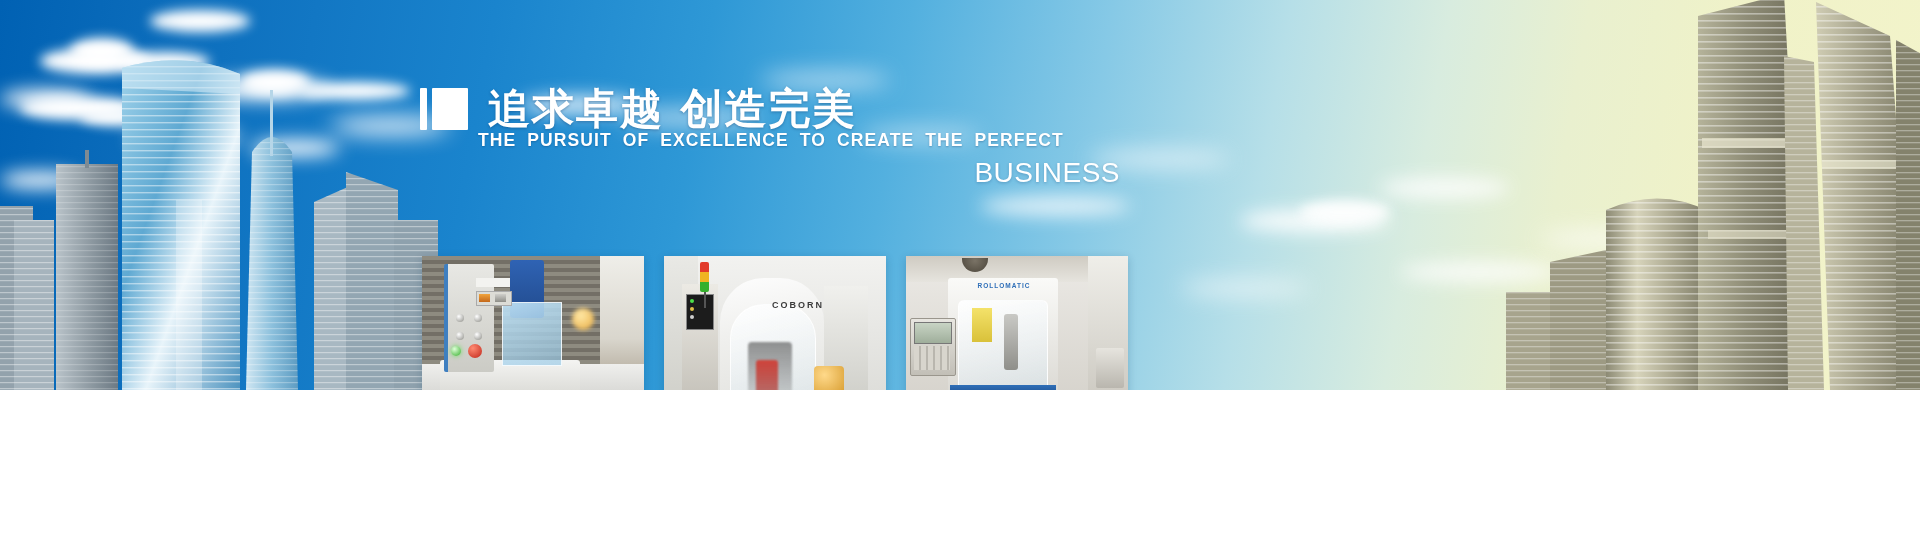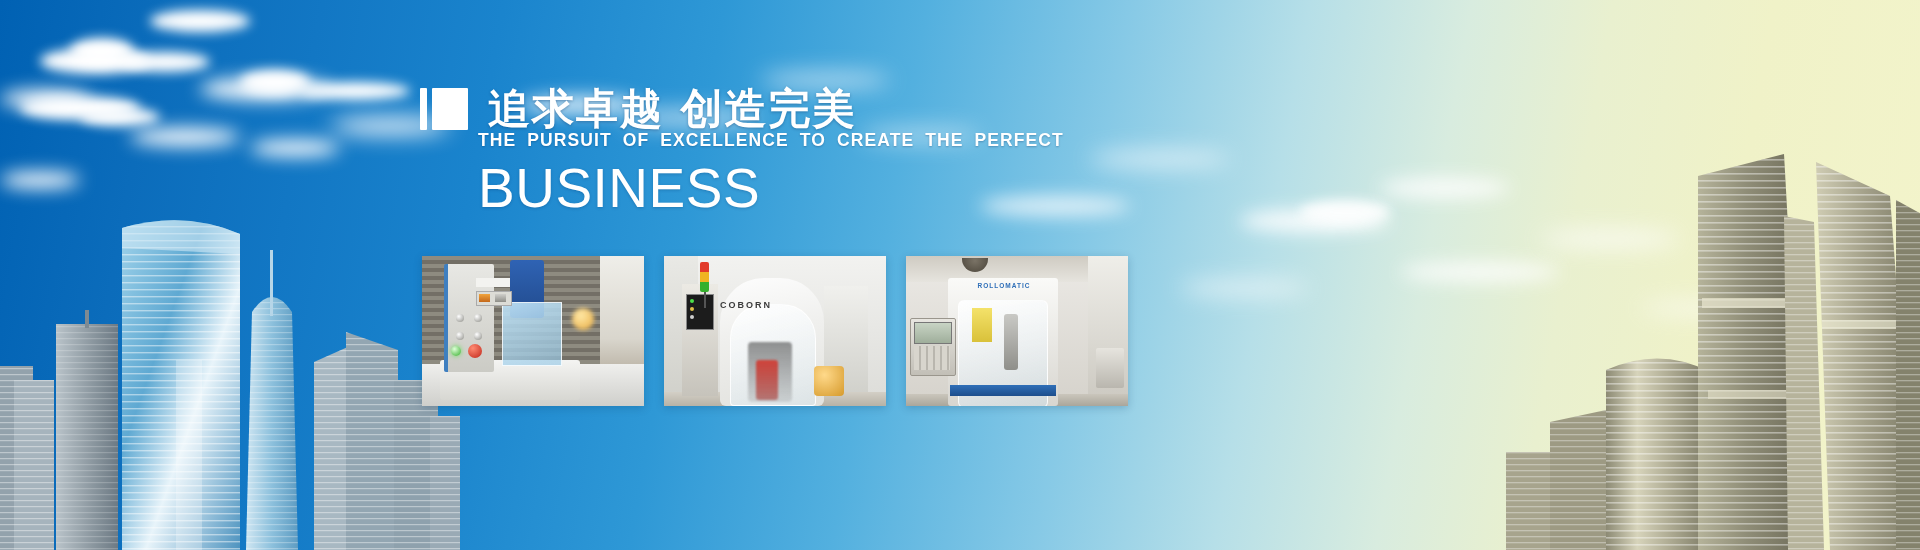--- a/index.html
+++ b/index.html
@@ -1,19 +1,19 @@
 <!DOCTYPE html>
 <html><head>
 <meta charset="utf-8">
 <style>
   html,body{margin:0;padding:0;background:#fff;}
   body{font-family:"Liberation Sans",sans-serif;}
 
   .banner{
-    position:relative;width:1920px;height:550px;overflow:hidden;
+    position:relative;width:1920px;height:390px;overflow:hidden;
     background:linear-gradient(100deg,
       #0061b3 0%, #0b6cbb 8%, #1277c4 16%, #1a84cd 25%,
       #2e98d6 36%, #53b0df 46%, #86c9e6 56%, #b6dfe8 65%,
       #d8ecdf 73%, #e9f0cf 80%, #f0f2c8 88%, #f3f4cb 100%);
   }
 
   
   .cloud{position:absolute;background:#fff;border-radius:50%;filter:blur(6px);}
   .cloud.soft{filter:blur(9px);}
   .cloud.faint{filter:blur(11px);}
@@ -35,22 +35,23 @@
     text-shadow:0 1px 3px rgba(0,40,90,.35);
     font-family:"DejaVu Sans","Liberation Sans",sans-serif;
   }
   .tagline-en{
     margin-left:58px;color:#ffffff;
     font-size:17.5px;font-weight:bold;letter-spacing:1.1px;word-spacing:5px;
     white-space:nowrap;text-shadow:0 1px 2px rgba(0,40,90,.3);
   }
   .business{
     margin-top:7px;margin-left:58px;color:#ffffff;
-    font-size:55px;font-weight:300;letter-spacing:.5px;line-height:1.1;
+    font-size:28px;font-weight:300;letter-spacing:.5px;line-height:1.1;
     text-shadow:0 1px 3px rgba(0,40,90,.25);
+    text-align:right;
   }
 
   
   .photo-strip{position:absolute;left:422px;top:256px;display:flex;gap:20px;}
   .photo{
     position:relative;width:222px;height:150px;overflow:hidden;
     background:#cfd4d6;box-shadow:0 2px 8px rgba(0,50,90,.22);
   }
 
   
@@ -97,21 +98,21 @@
   .p2-glass{position:absolute;left:66px;top:48px;width:84px;height:100px;
      border-radius:34px 34px 4px 4px;
      background:linear-gradient(165deg,rgba(255,255,255,.92),rgba(216,228,234,.6));
      border:1px solid rgba(255,255,255,.85);}
   .p2-inner{position:absolute;left:84px;top:86px;width:44px;height:60px;
      background:linear-gradient(180deg,rgba(60,60,60,.55),rgba(120,120,120,.2));
      border-radius:4px;filter:blur(1px);}
   .p2-red{position:absolute;left:92px;top:104px;width:22px;height:40px;
      background:linear-gradient(180deg,rgba(214,50,40,.85),rgba(160,30,24,.5));
      border-radius:3px;filter:blur(1px);}
-  .p2-brand{position:absolute;left:56px;top:44px;width:104px;text-align:left;
+  .p2-brand{position:absolute;left:56px;top:44px;width:104px;text-align:right;
      color:#3c3c3c;font-size:9px;letter-spacing:2px;font-weight:bold;}
   .p2-light{position:absolute;left:36px;top:6px;width:9px;height:30px;border-radius:2px;
      background:linear-gradient(180deg,#e23a2a 0%,#e23a2a 33%,#efb422 33%,#efb422 66%,#35b02c 66%,#35b02c 100%);}
   .p2-pole{position:absolute;left:40px;top:34px;width:2px;height:18px;background:#555;}
   .p2-rightcab{position:absolute;left:160px;top:30px;width:44px;height:120px;
      background:linear-gradient(180deg,#f0f0ed,#cdcdc7);}
   .p2-floor{position:absolute;left:0;bottom:0;width:100%;height:14px;
      background:linear-gradient(180deg,#d3cfc6,#b7b2a6);}
   .p2-drum{position:absolute;left:150px;bottom:10px;width:30px;height:30px;
      background:radial-gradient(circle at 35% 30%,#ffd98a,#d69a2c);border-radius:4px;filter:blur(.6px);}

